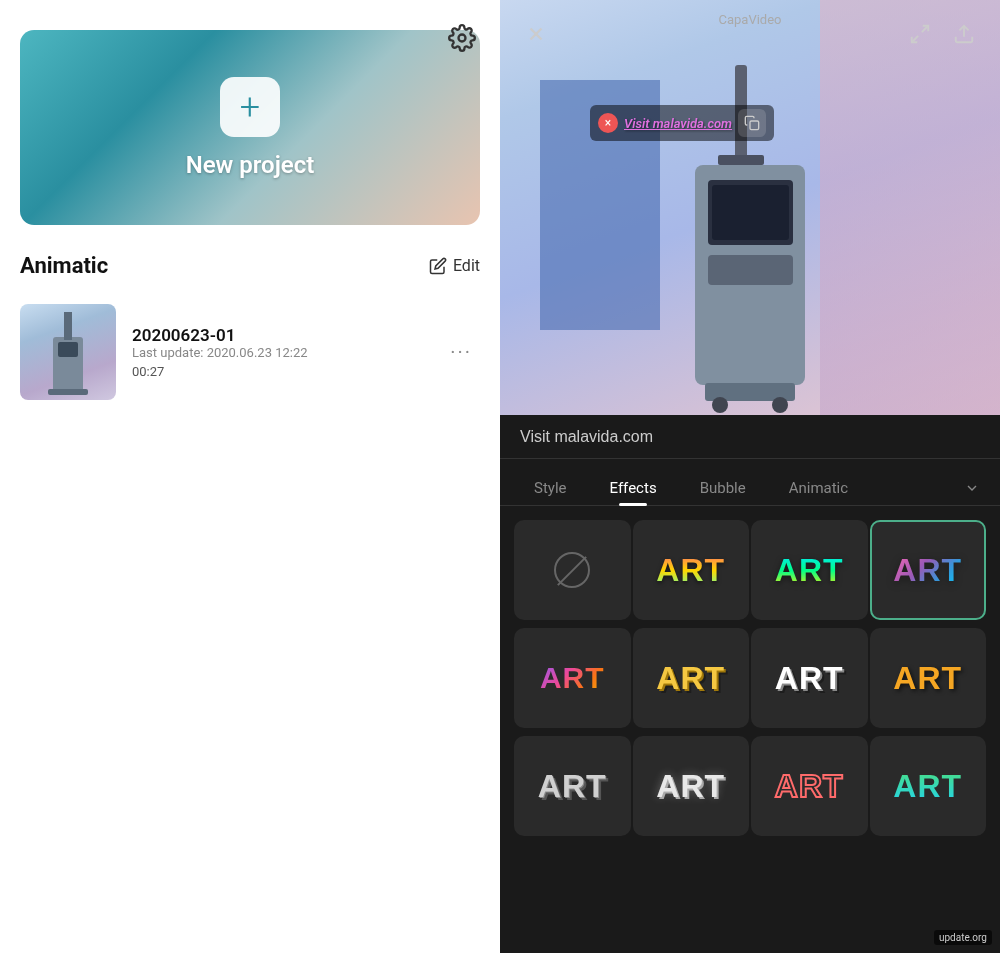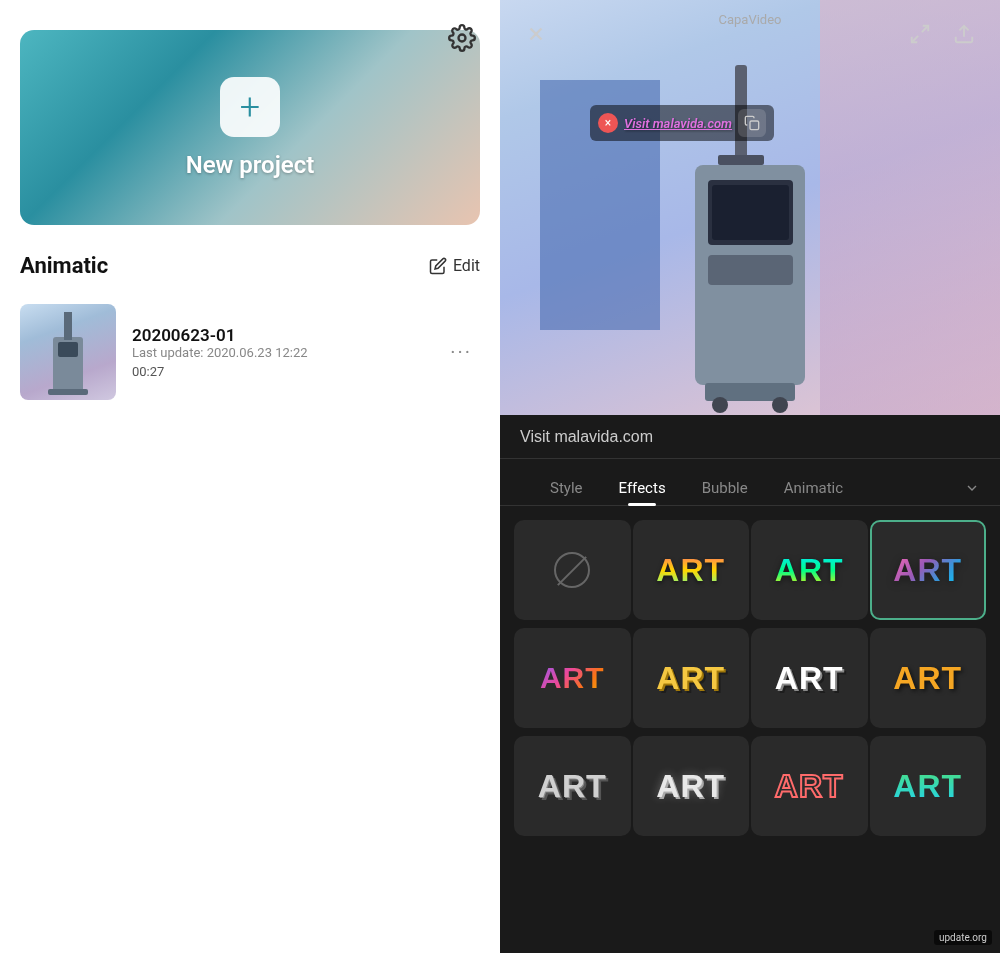--- a/index.html
+++ b/index.html
@@ -336,22 +336,22 @@
       font-size: 16px;
       width: 100%;
       outline: none;
       caret-color: #ccc;
     }
 
     
     .tabs-bar {
       display: flex;
       align-items: center;
-      padding: 12px 20px 0 32px;
-      gap: 0;
+      padding: 12px 20px 0 16px;
+      gap: 7px;
       border-bottom: 1px solid #333;
     }
 
     .tab-item {
       padding: 8px 18px;
       color: #888;
       font-size: 15px;
       cursor: pointer;
       position: relative;
       white-space: nowrap;

